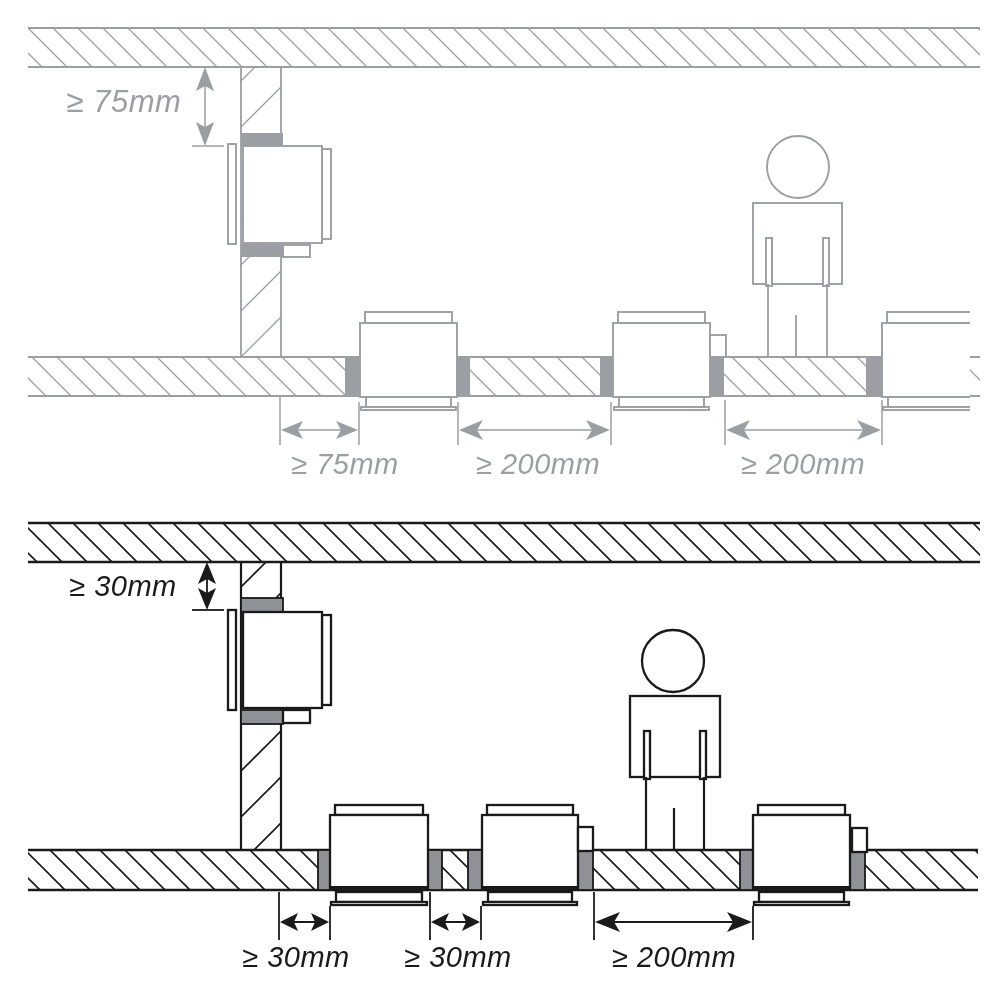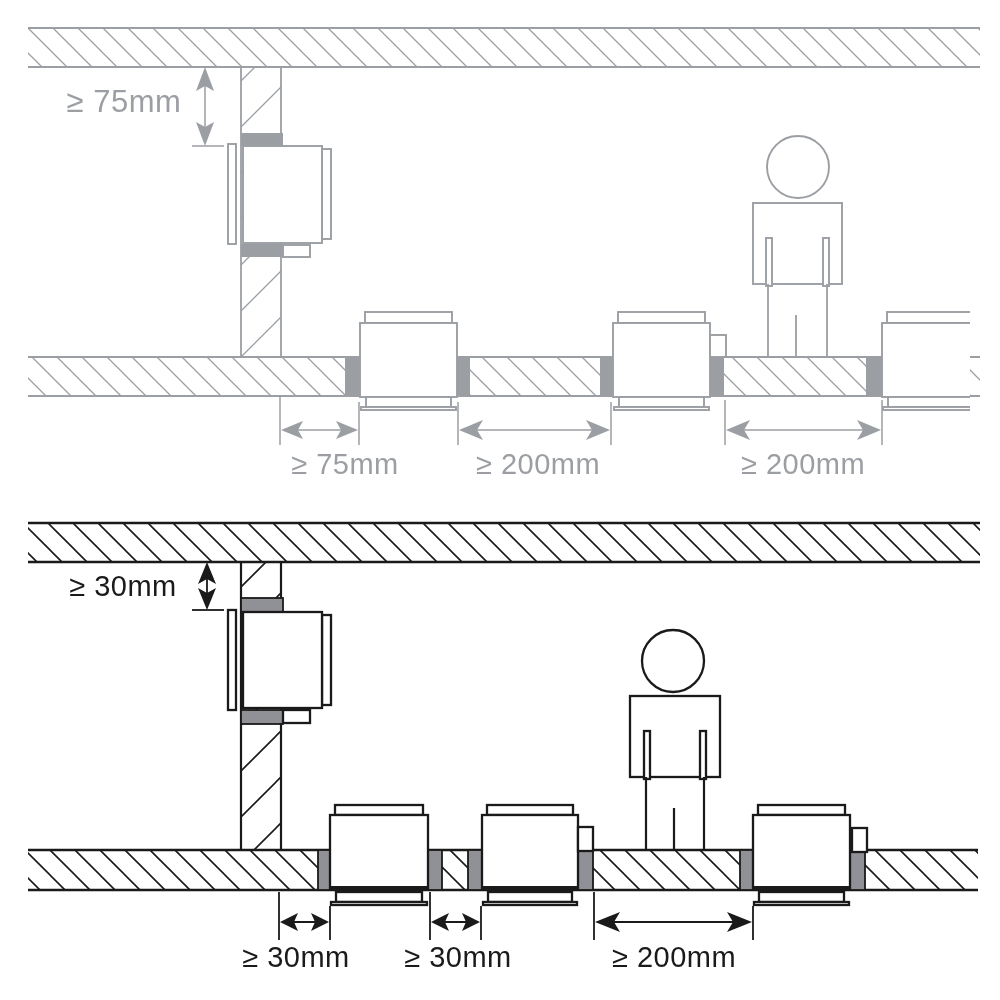--- a/index.html
+++ b/index.html
@@ -1,16 +1,16 @@
 <!DOCTYPE html>
 <html style="--background: #ffffff; --top-diagram-stroke: #9b9ea3; --top-diagram-fill: #9b9ea3; --bottom-diagram-stroke: #1a1a1a; --bottom-diagram-fill: #8f9196; --edge-dots: #c5c7ca;"><head>
 <meta charset="utf-8">
 <style>
   html,body{margin:0;padding:0;background:#fff;}
-  .stage{position:relative;width:980px;height:1000px;background:var(--background,#fff);overflow:hidden;}
+  .stage{position:relative;width:980px;height:1000px;background:var(--background,#fff);overflow:hidden;font-style:italic;}
   svg{display:block;}
   text{font-family:"Liberation Sans","DejaVu Sans",sans-serif;font-size:29px;letter-spacing:0.5px;}
   .fs31{font-size:31px;}
 
   
   .top .ln{stroke:var(--top-diagram-stroke);fill:none;stroke-width:2;}
   .top .edge{stroke:var(--top-diagram-stroke);fill:none;stroke-width:1.8;}
   .top .box{stroke:var(--top-diagram-stroke);fill:#fff;stroke-width:1.9;}
   .top .blk{fill:var(--top-diagram-fill);stroke:none;}
   .top .dim{stroke:var(--top-diagram-stroke);fill:none;stroke-width:1.5;}

